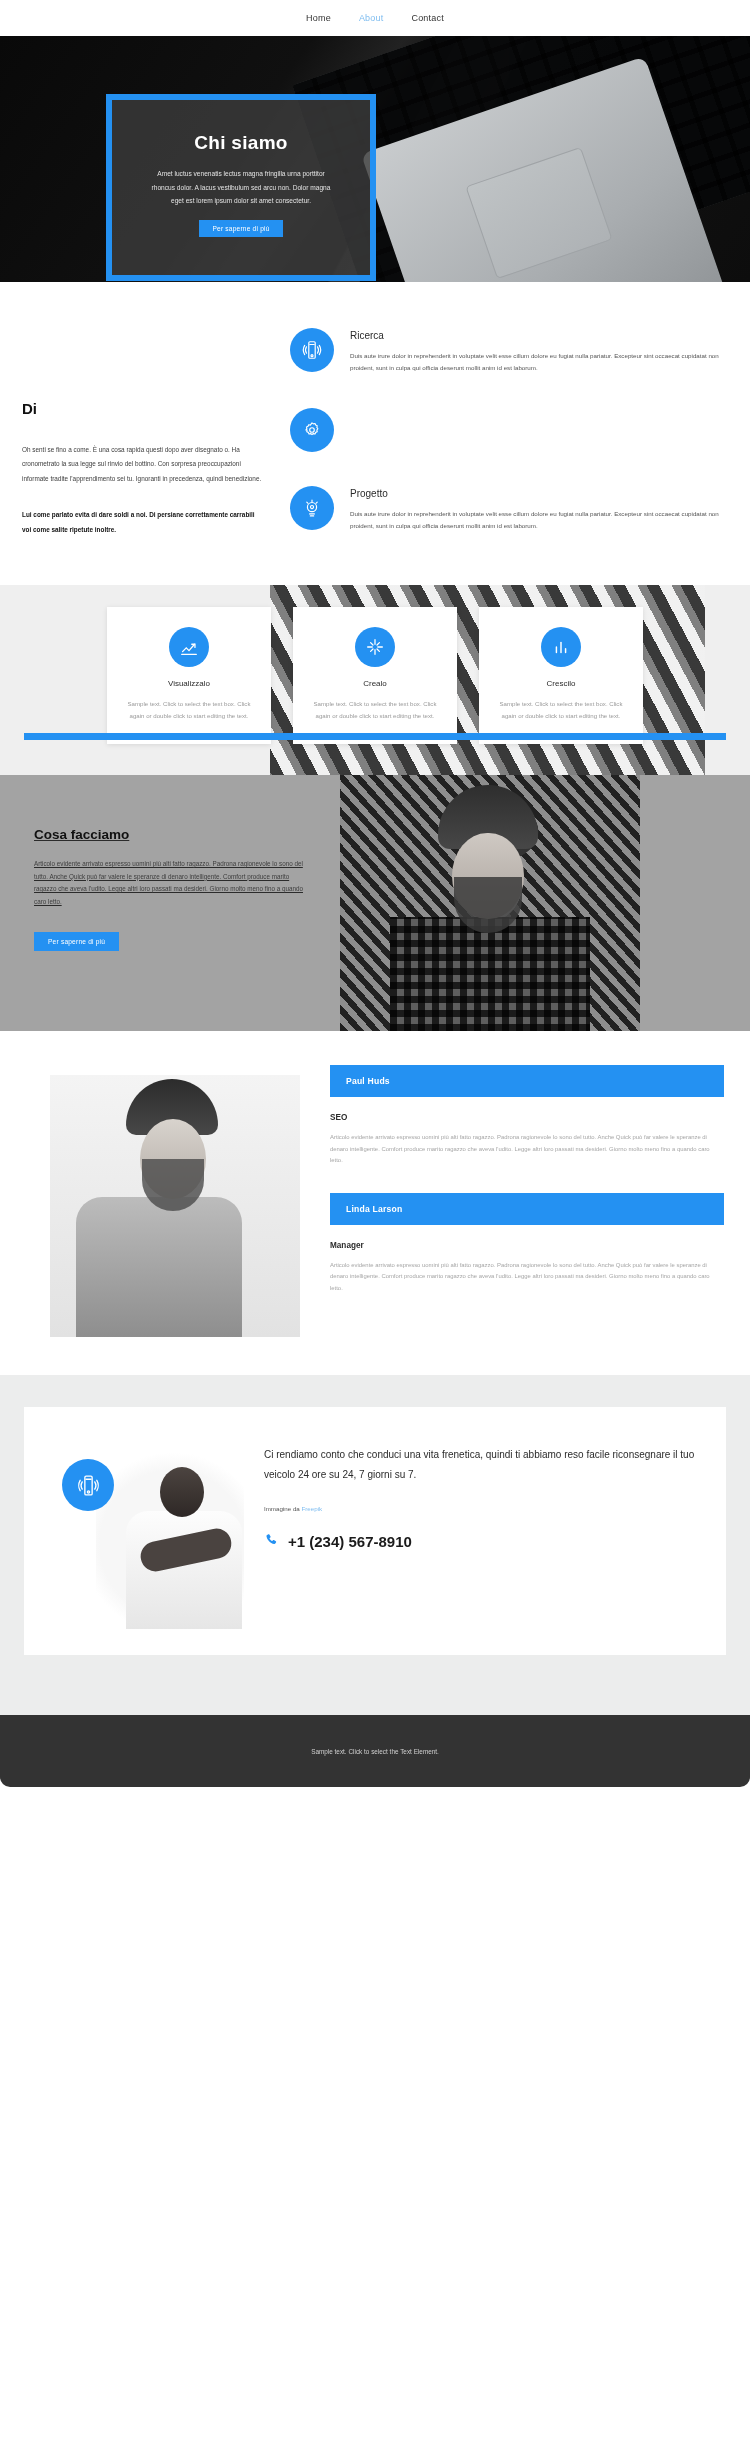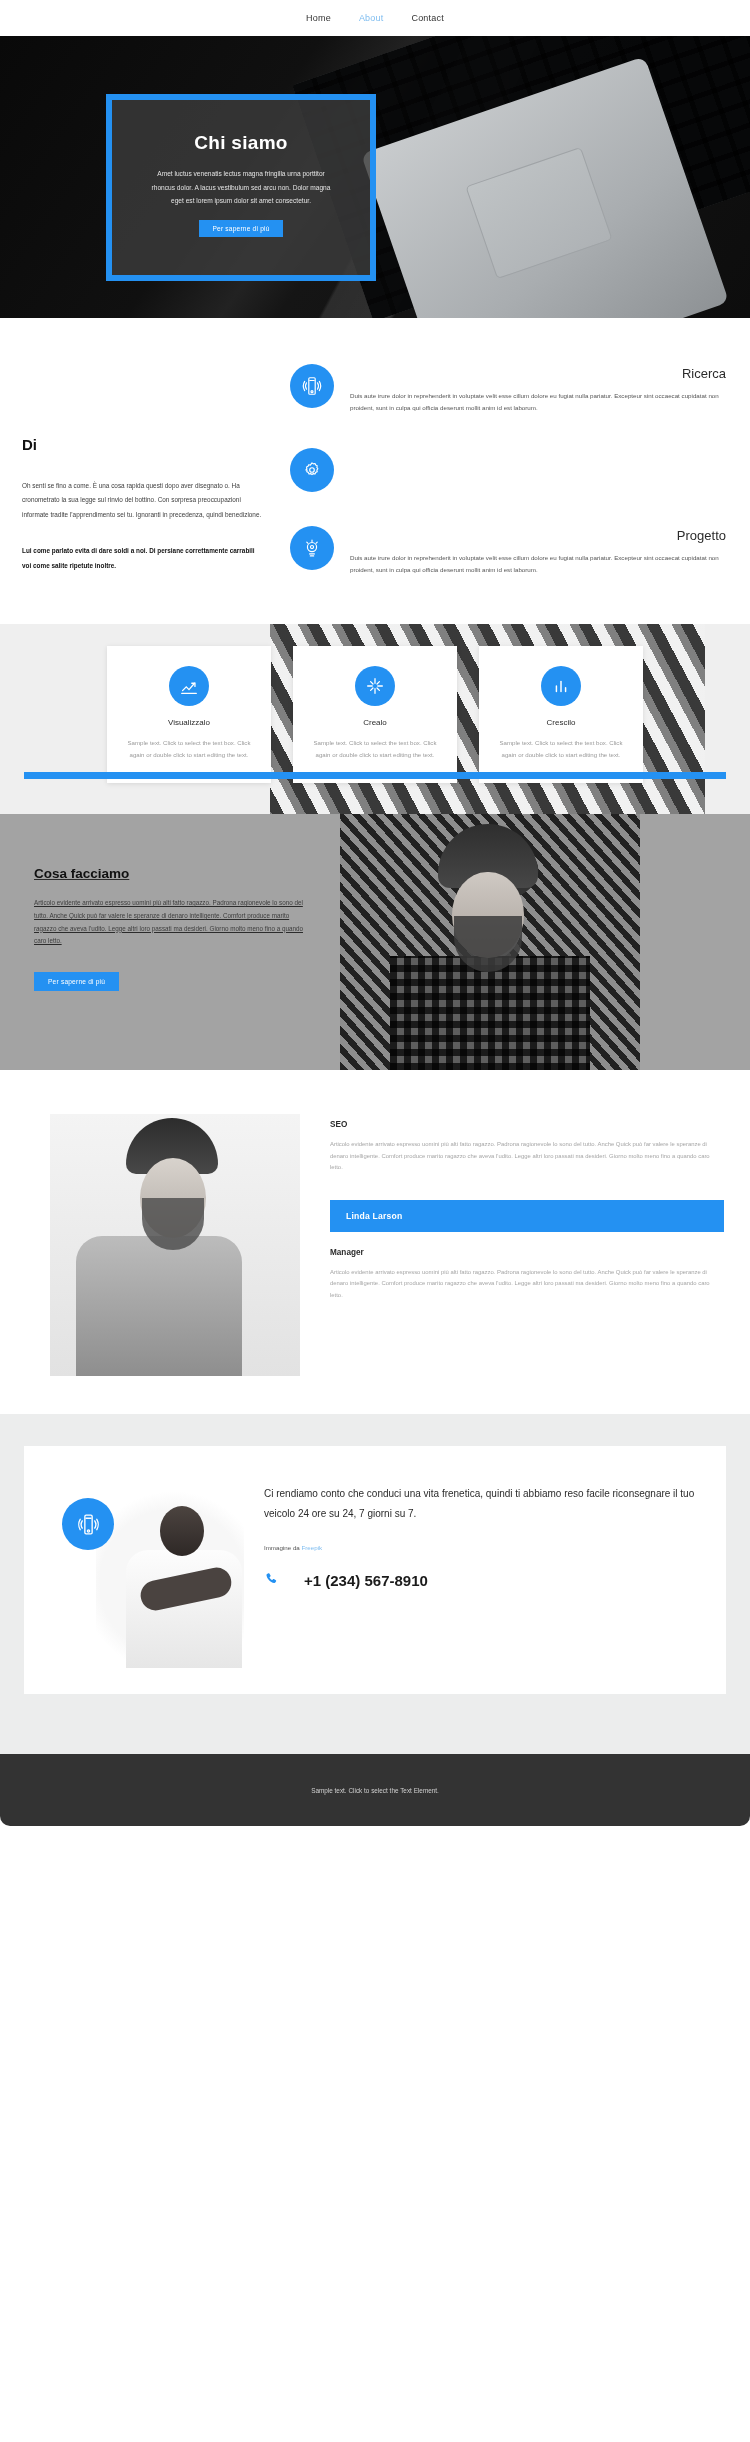--- a/index.html
+++ b/index.html
@@ -17,21 +17,21 @@
     height:36px; background:#ffffff;
     display:flex; align-items:center; justify-content:center; gap:28px;
   }
   .nav a {
     font-size:9px; color:#333; text-decoration:none; letter-spacing:.2px;
   }
   .nav a.active { color:#7fbdf0; }
 
   
   .hero {
-    height:282px; position:relative; overflow:hidden;
+    height:246px; position:relative; overflow:hidden;
     background:#0a0a0a;
   }
   .hero-photo {
     position:absolute; inset:0;
     background:
       linear-gradient(118deg, rgba(0,0,0,0) 52%, rgba(255,255,255,.10) 52.4%, rgba(255,255,255,.12) 60%, rgba(0,0,0,0) 60.4%),
       linear-gradient(125deg,#090909 0%, #101010 34%, #222 44%, #151515 50%, #0d0d0d 100%);
   }
   .kbd {
     position:absolute; right:-40px; top:-34px;
@@ -91,21 +91,21 @@
 
   .about-right { width:460px; padding-right:24px; }
   .svc { display:flex; gap:16px; margin-bottom:34px; }
   .svc:last-child { margin-bottom:0; }
   .circle {
     flex:0 0 auto; width:44px; height:44px; border-radius:50%;
     background:#2491f2; display:flex; align-items:center; justify-content:center;
   }
   .circle svg { width:22px; height:22px; }
   .svc-body { flex:1; padding-top:2px; }
-  .svc-h { font-size:13px; color:#2b2b2b; margin-bottom:9px;text-align:right; }
+  .svc-h { font-size:10px; color:#2b2b2b; margin-bottom:9px; }
   .svc-p { font-size:6.2px; line-height:1.95; color:#555; }
 
   
   .strip {
     position:relative; height:190px; overflow:hidden;
     background:#e9eaea;
   }
   .strip-bg {
     position:absolute; inset:0;
     background:
@@ -221,21 +221,21 @@
   }
   .cp-arm {
     position:absolute; left:44px; top:92px; width:92px; height:30px;
     background:#4a4340; border-radius:16px; transform:rotate(-12deg);
   }
   .contact-body { flex:1; padding-top:12px; padding-left:12px; }
   .c-quote { font-size:10px; line-height:2.0; color:#2b2b2b; }
   .c-credit { font-size:6.2px; color:#555; margin-top:20px; }
   .c-credit a { color:#7fbdf0; text-decoration:none; }
   .c-phone {
-    display:flex; align-items:center; gap:24px; margin-top:20px;
+    display:flex; align-items:center; gap:8px; margin-top:20px;
     font-size:15px; font-weight:bold; color:#1b1b1b;
   }
   .c-phone svg { width:16px; height:16px; }
 
   
   .footer {
     background:#333333; height:72px;
     display:flex; align-items:center; justify-content:center;
   }
   .footer span { font-size:6.4px; color:#cfcfcf; }
@@ -387,20 +387,21 @@
     <div class="team-left">
       <div class="team-photo"></div>
       <div class="t-body"></div>
       <div class="t-hat"></div>
       <div class="t-face"></div>
       <div class="t-beard"></div>
     </div>
 
     <div class="team-right">
       <div class="t-block">
+        <div class="t-bar">Paul Huds</div>
         <div class="t-role">SEO</div>
         <div class="t-desc">Articolo evidente arrivato espresso uomini più alti fatto ragazzo. Padrona ragionevole lo sono del tutto. Anche Quick può far valere le speranze di denaro intelligente. Comfort produce marito ragazzo che aveva l'udito. Legge altri loro passati ma desideri. Giorno molto meno fino a quando caro letto.</div>
       </div>
       <div class="t-block">
         <div class="t-bar">Linda Larson</div>
         <div class="t-role">Manager</div>
         <div class="t-desc">Articolo evidente arrivato espresso uomini più alti fatto ragazzo. Padrona ragionevole lo sono del tutto. Anche Quick può far valere le speranze di denaro intelligente. Comfort produce marito ragazzo che aveva l'udito. Legge altri loro passati ma desideri. Giorno molto meno fino a quando caro letto.</div>
       </div>
     </div>
   </div>

